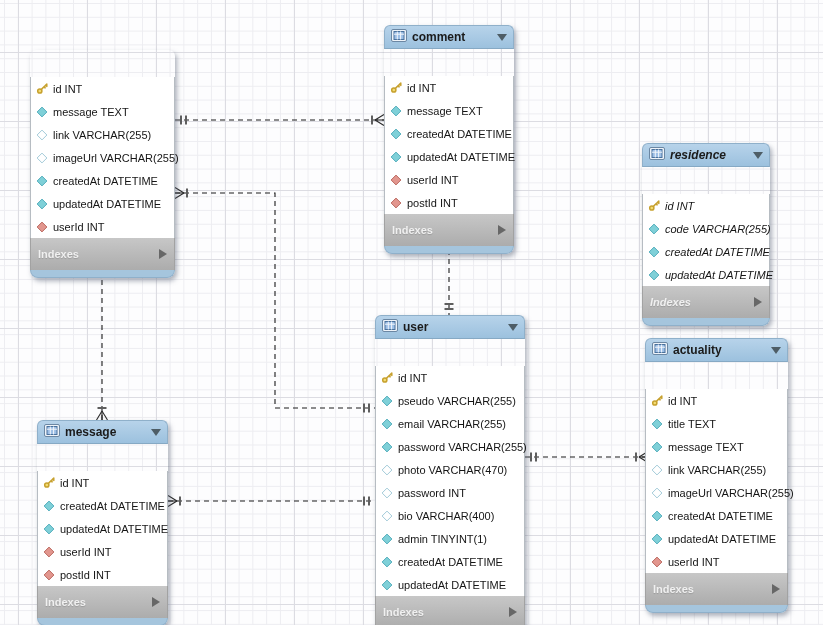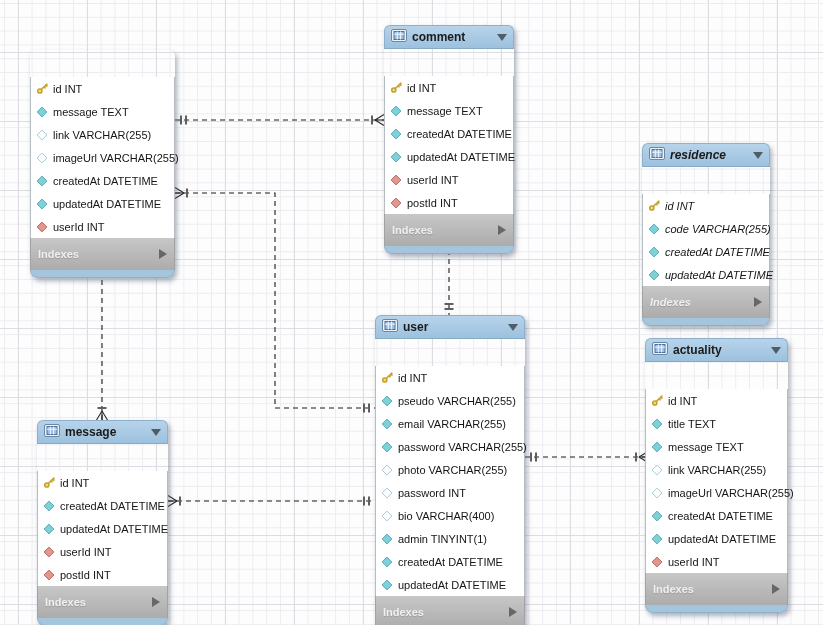--- a/index.html
+++ b/index.html
@@ -369,21 +369,21 @@
             </svg>
           </span>
           <span>password VARCHAR(255)</span>
         </div>
         <div class="t-row">
           <span class="c-icon">
             <svg width="12" height="12" viewBox="0 0 12 12">
               <path d="M6 1.1 L10.9 6 L6 10.9 L1.1 6 Z" fill="#ffffff" stroke="#a3cbd9" stroke-width="1"></path>
             </svg>
           </span>
-          <span>photo VARCHAR(255)</span>
+          <span>photo VARCHAR(470)</span>
         </div>
         <div class="t-row">
           <span class="c-icon">
             <svg width="12" height="12" viewBox="0 0 12 12">
               <path d="M6 1.1 L10.9 6 L6 10.9 L1.1 6 Z" fill="#ffffff" stroke="#a3cbd9" stroke-width="1"></path>
             </svg>
           </span>
           <span>password INT</span>
         </div>
         <div class="t-row">

